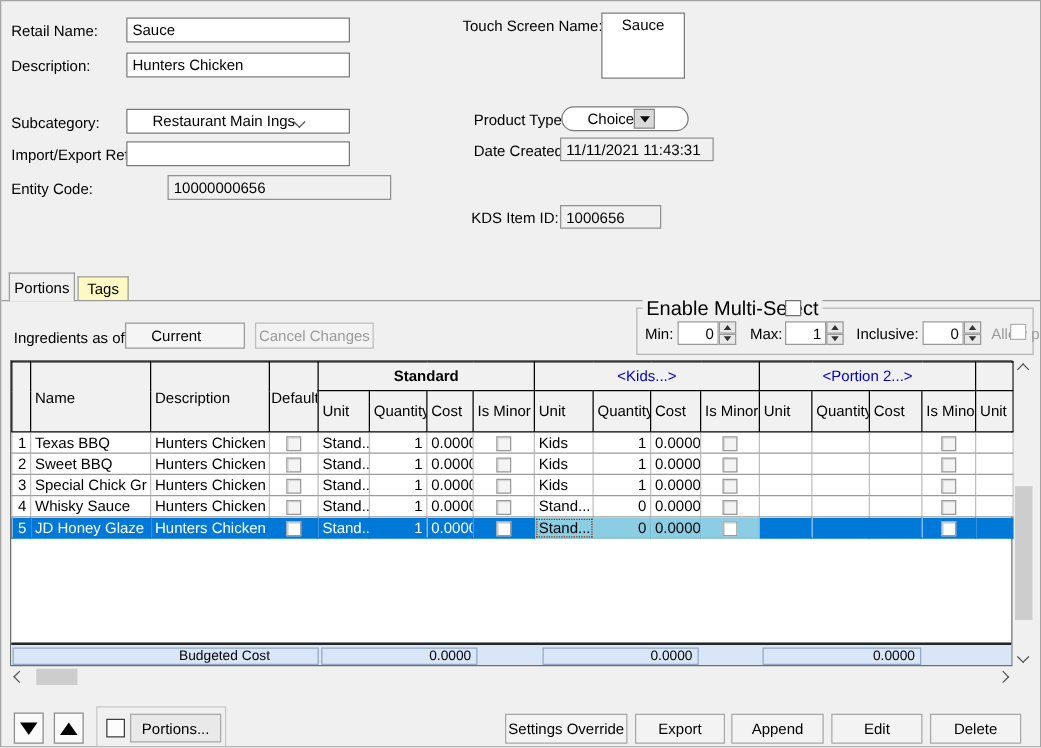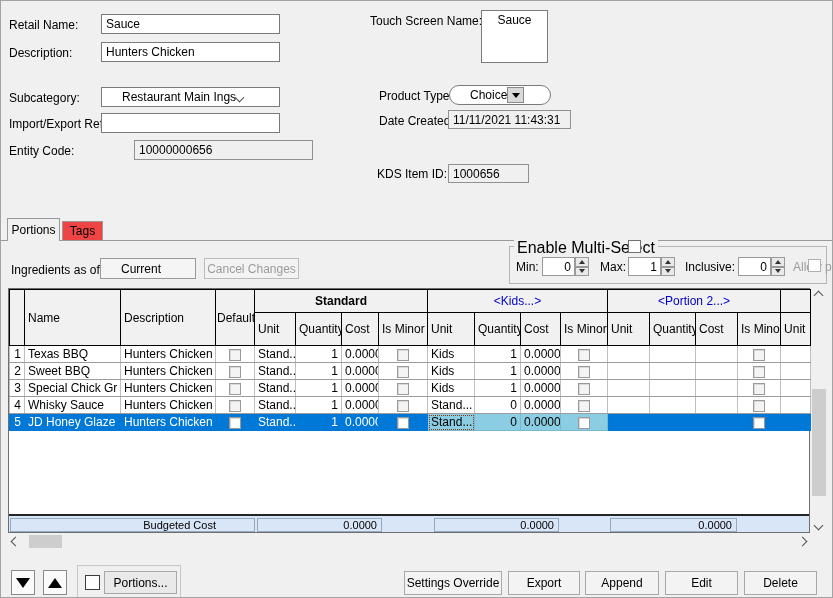--- a/index.html
+++ b/index.html
@@ -14,21 +14,21 @@
   .combo { background:#fff; border:1px solid #7a7a7a; display:flex; align-items:center; padding-left:20px; justify-content:flex-start; }
   .combo .chev { margin-right:8px; }
   .chev { width:7px; height:7px; border-left:1px solid #505050; border-bottom:1px solid #505050; display:inline-block; }
   .chev.down { transform:rotate(-45deg); }
   .chev.up { transform:rotate(135deg); }
   .chev.left { transform:rotate(45deg); }
   .chev.right { transform:rotate(-135deg); }
   .ddbtn { width:17px; height:16px; background:#d9d9d9; border:1px solid #8a8a8a; display:flex; align-items:center; justify-content:center; margin-right:1px; }
   .tri-dn { width:0; height:0; border-left:4px solid transparent; border-right:4px solid transparent; border-top:5px solid #000; }
   
-  .tab { position:absolute; background:#ef4444; border:1px solid #9a9a9a; border-bottom:none; display:flex; align-items:center; justify-content:center; font-size:12px; }
+  .tab { position:absolute; background:#fef9c3; border:1px solid #9a9a9a; border-bottom:none; display:flex; align-items:center; justify-content:center; font-size:12px; }
   .tabline { position:absolute; left:0; right:0; border-top:1px solid #9a9a9a; }
   
   .gbox { position:absolute; border:1px solid #b5b5b5; }
   .gbox .title { position:absolute; top:-8px; left:4px; background:#f0f0f0; padding:0 3px; font-size:16px; }
   .cb { width:13px; height:13px; background:#fdfdfd; border:1px solid #707070; display:inline-block; }
   .spinfield { background:#fff; border:1px solid #999; display:flex; align-items:center; justify-content:flex-end; padding-right:3px; font-size:12px; }
   .spin { display:inline-flex; flex-direction:column; width:14px; height:19px; }
   .spin div { flex:1; background:#e9e9e9; border:1px solid #9a9a9a; display:flex; align-items:center; justify-content:center; }
   .spin .t { width:0;height:0;border-left:3px solid transparent;border-right:3px solid transparent; }
   .spin .u .t { border-bottom:4px solid #333; }

